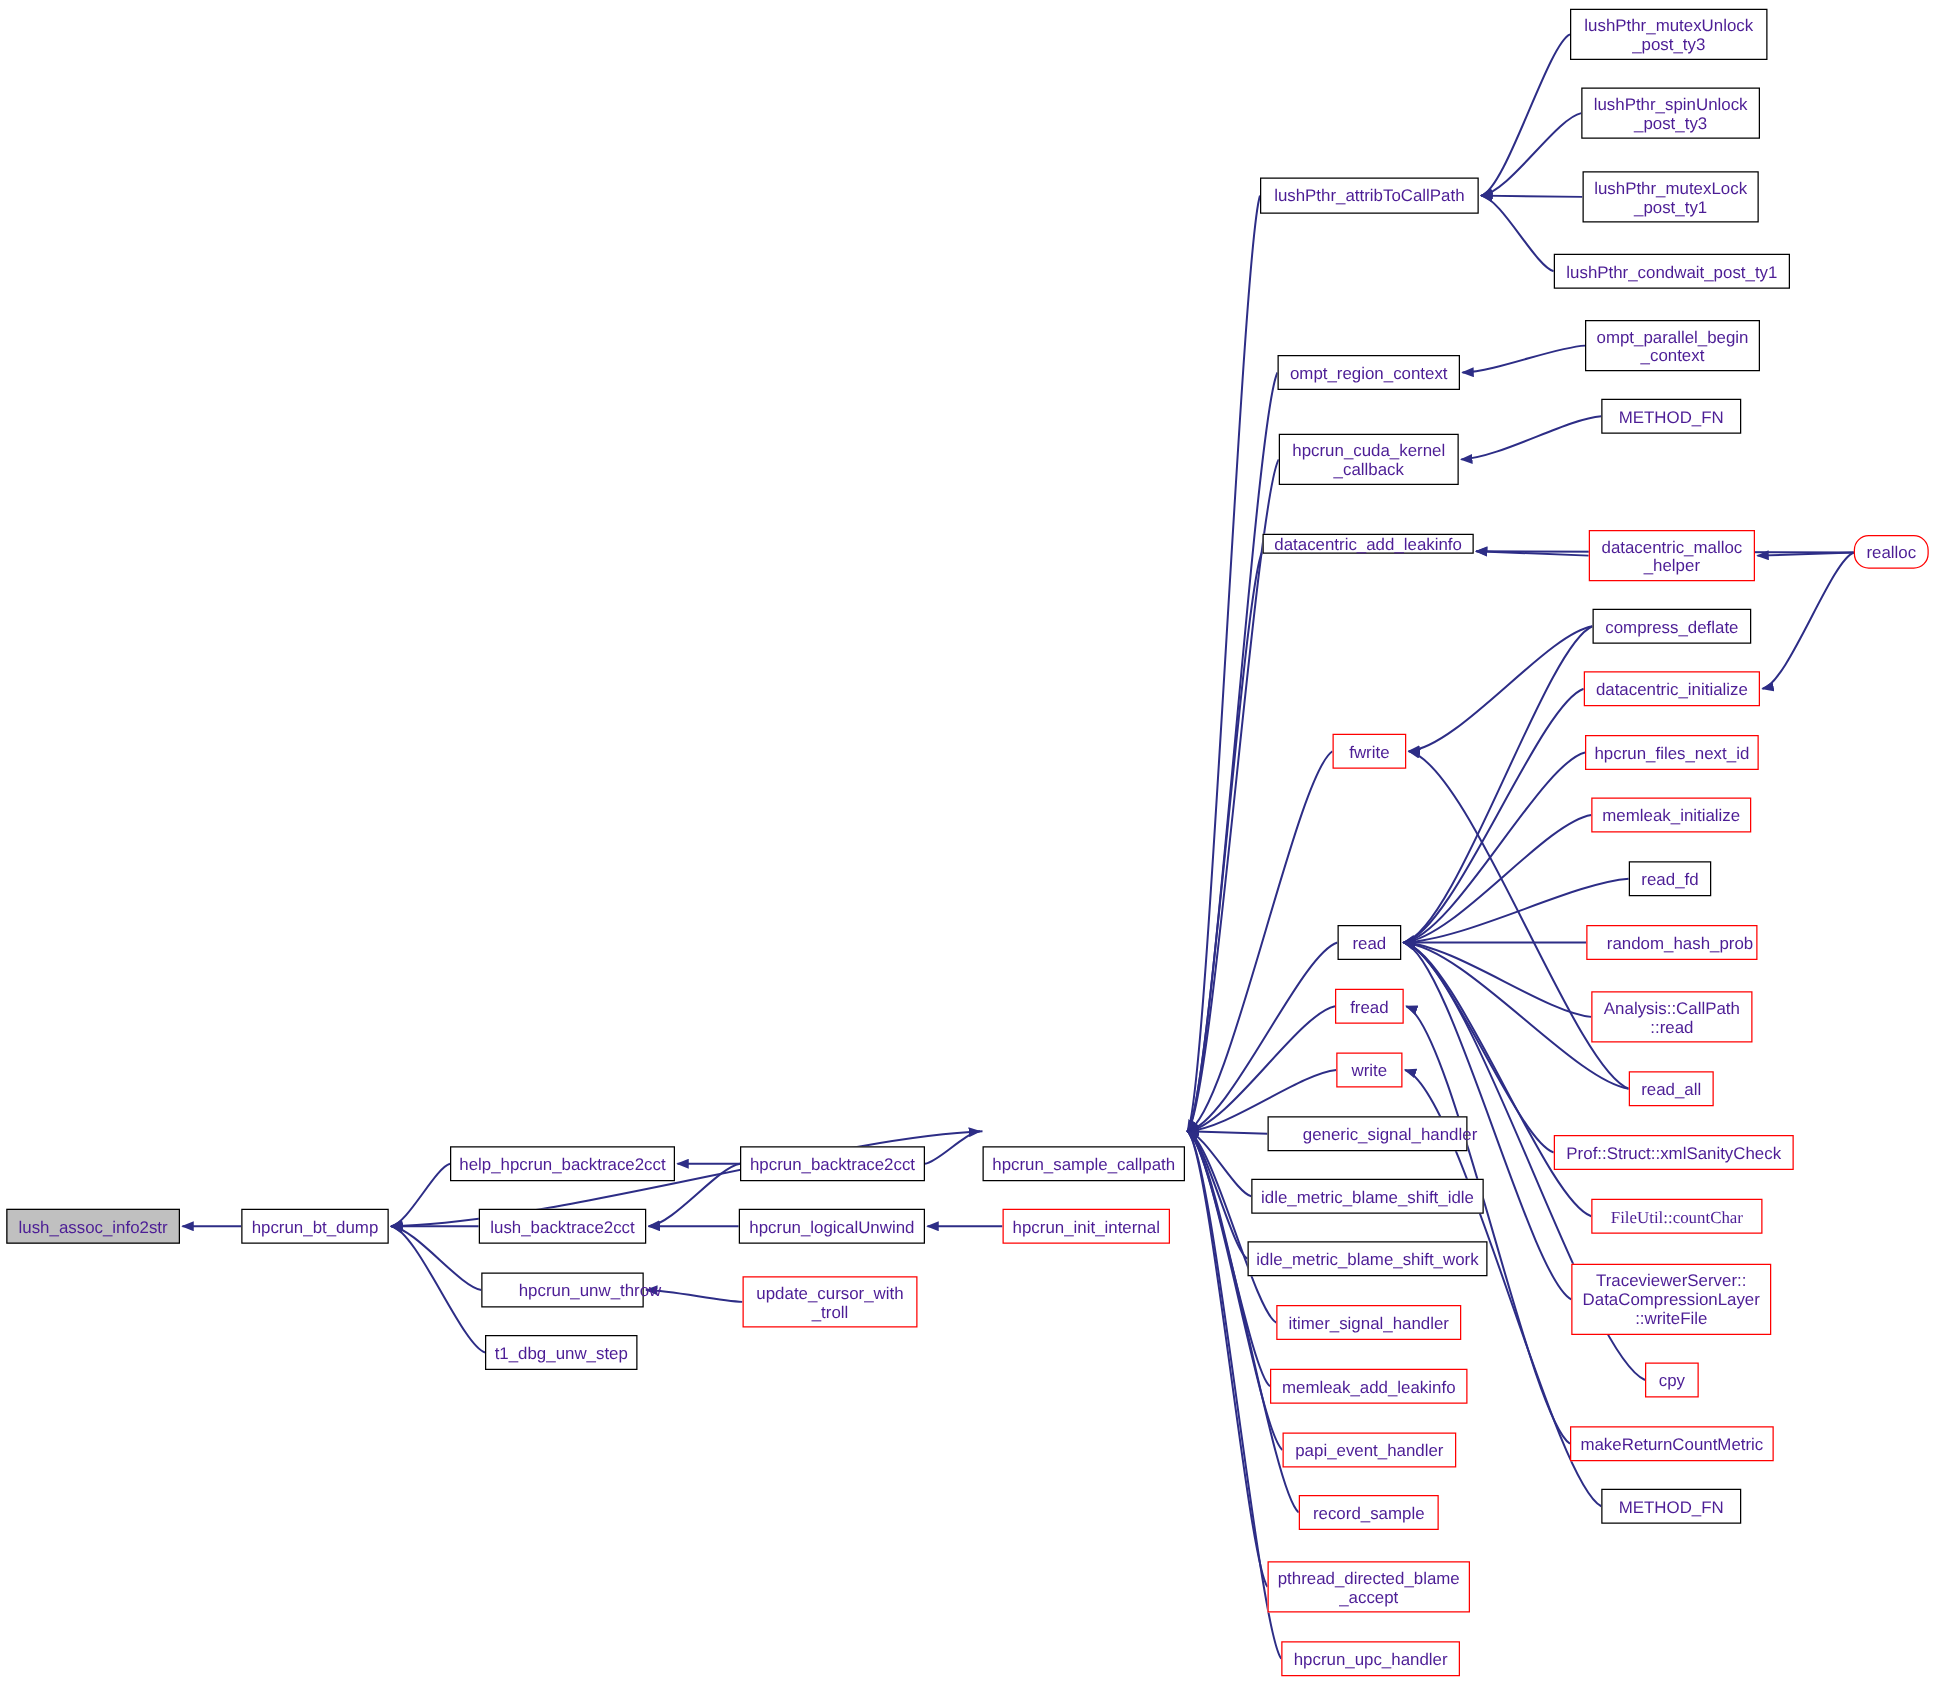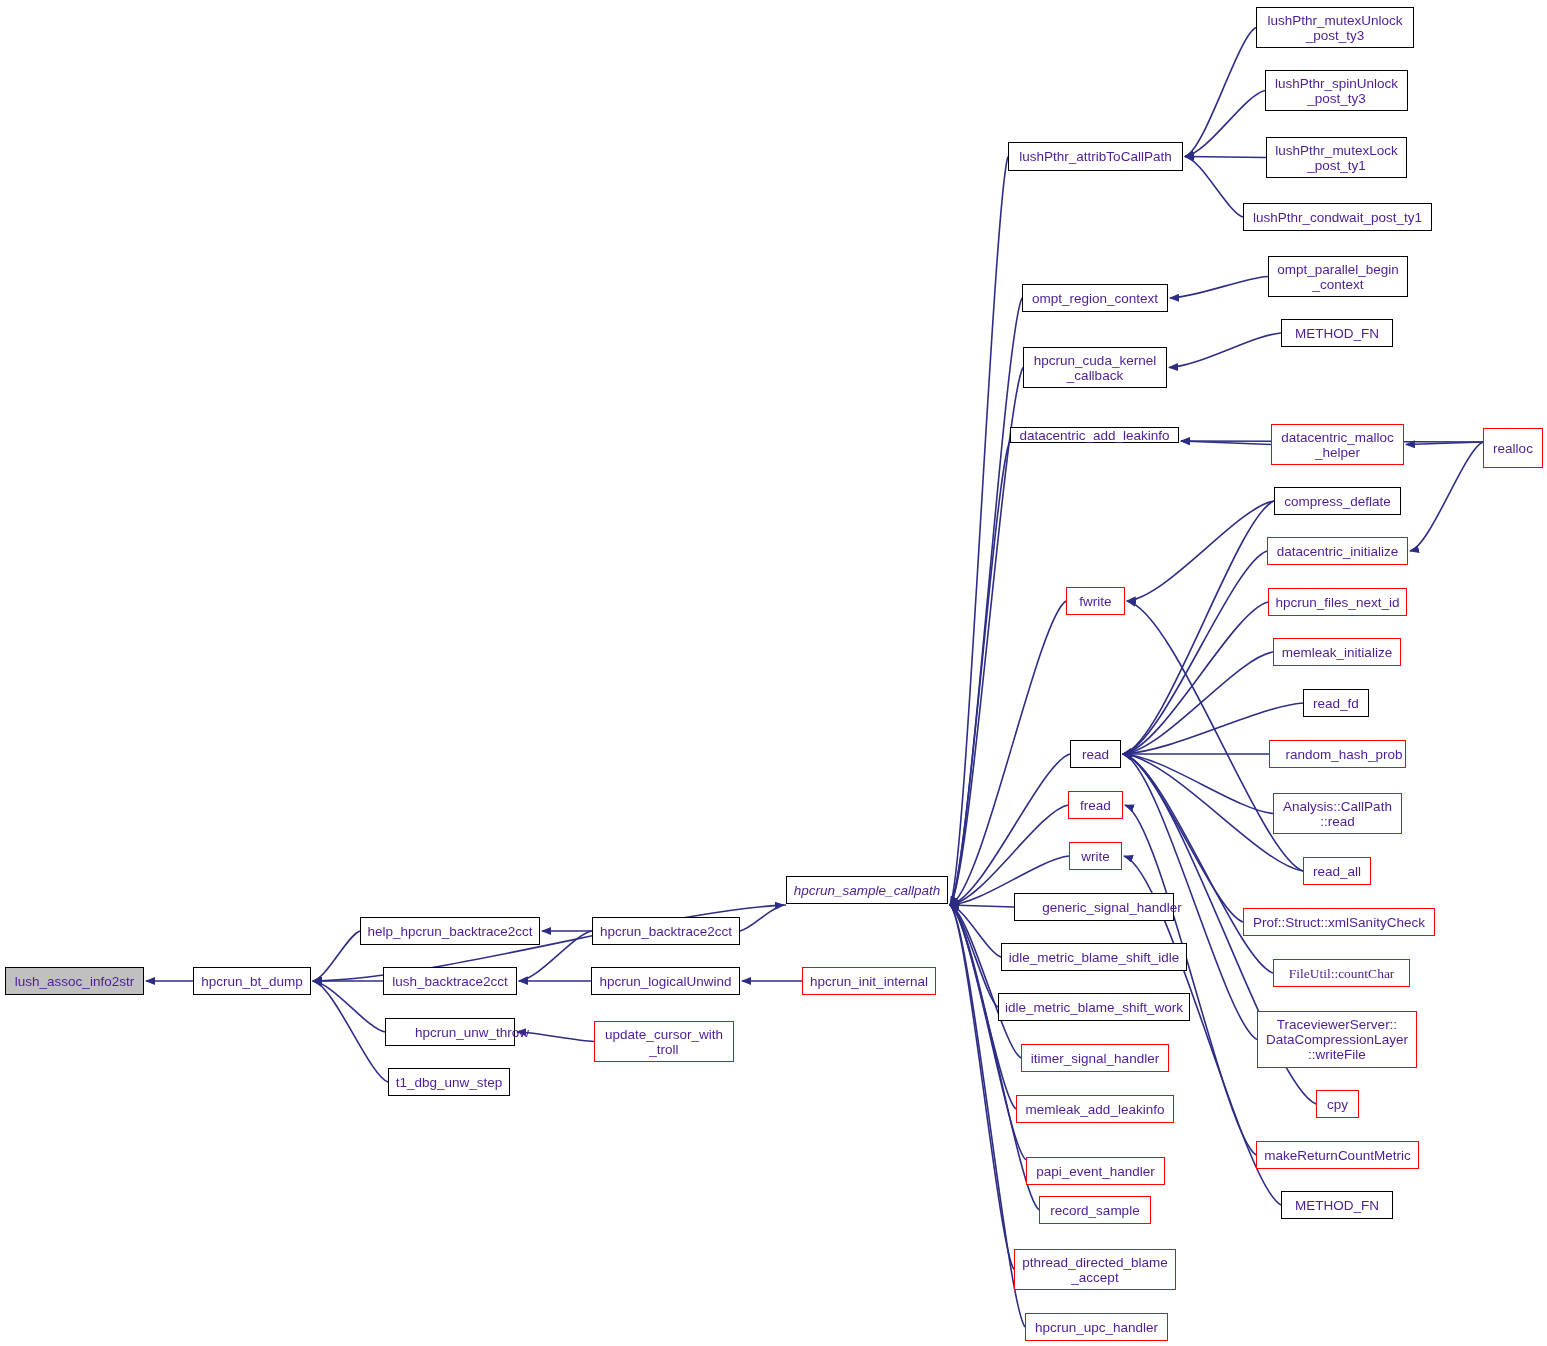--- a/index.html
+++ b/index.html
@@ -122,53 +122,53 @@
       <div class="node black" style="left: 193px; top: 967px; width: 118px; height: 28px;">hpcrun_bt_dump</div>
       <div class="node black" style="left: 360px; top: 917px; width: 180px; height: 28px;">help_hpcrun_backtrace2cct</div>
       <div class="node black" style="left: 383px; top: 967px; width: 134px; height: 28px;">lush_backtrace2cct</div>
       <div class="node black" style="left: 385px; top: 1018px; width: 130px; height: 28px; padding-left: 44px;">hpcrun_unw_throw</div>
       <div class="node black" style="left: 388px; top: 1068px; width: 122px; height: 28px;">t1_dbg_unw_step</div>
       <div class="node black" style="left: 592px; top: 917px; width: 148px; height: 28px;">hpcrun_backtrace2cct</div>
       <div class="node black" style="left: 591px; top: 967px; width: 149px; height: 28px;">hpcrun_logicalUnwind</div>
       <div class="node red" style="left: 594px; top: 1021px; width: 140px; height: 41px;">update_cursor_with
 _troll</div>
       <div class="node red" style="left: 802px; top: 967px; width: 134px; height: 28px;">hpcrun_init_internal</div>
-      <div class="node black" style="left: 786px; top: 876px; width: 162px; height: 28px; font-style: italic;">hpcrun_sample_callpath</div>
+      <div class="node black" style="left: 786px; top: 917px; width: 162px; height: 28px;">hpcrun_sample_callpath</div>
       <div class="node black" style="left: 1008px; top: 142px; width: 175px; height: 29px;">lushPthr_attribToCallPath</div>
       <div class="node black" style="left: 1022px; top: 284px; width: 146px; height: 28px;">ompt_region_context</div>
       <div class="node black" style="left: 1023px; top: 347px; width: 144px; height: 41px;">hpcrun_cuda_kernel
 _callback</div>
       <div class="node black" style="left: 1010px; top: 427px; width: 169px; height: 16px;">datacentric_add_leakinfo</div>
       <div class="node red" style="left: 1066px; top: 587px; width: 59px; height: 28px;">fwrite</div>
       <div class="node black" style="left: 1070px; top: 740px; width: 51px; height: 28px;">read</div>
       <div class="node red" style="left: 1068px; top: 791px; width: 55px; height: 28px;">fread</div>
       <div class="node red" style="left: 1069px; top: 842px; width: 53px; height: 28px;">write</div>
       <div class="node black" style="left: 1014px; top: 893px; width: 160px; height: 28px; padding-left: 36px;">generic_signal_handler</div>
       <div class="node black" style="left: 1001px; top: 943px; width: 186px; height: 28px;">idle_metric_blame_shift_idle</div>
       <div class="node black" style="left: 998px; top: 993px; width: 192px; height: 28px;">idle_metric_blame_shift_work</div>
       <div class="node red" style="left: 1021px; top: 1044px; width: 148px; height: 28px;">itimer_signal_handler</div>
       <div class="node red" style="left: 1016px; top: 1095px; width: 158px; height: 28px;">memleak_add_leakinfo</div>
-      <div class="node red" style="left: 1026px; top: 1146px; width: 139px; height: 28px; margin-top: 11px;">papi_event_handler</div>
+      <div class="node red" style="left: 1026px; top: 1146px; width: 139px; height: 28px;">papi_event_handler</div>
       <div class="node red" style="left: 1039px; top: 1196px; width: 112px; height: 28px;">record_sample</div>
       <div class="node red" style="left: 1014px; top: 1249px; width: 162px; height: 41px;">pthread_directed_blame
 _accept</div>
       <div class="node red" style="left: 1025px; top: 1313px; width: 143px; height: 28px;">hpcrun_upc_handler</div>
       <div class="node black" style="left: 1256px; top: 7px; width: 158px; height: 41px;">lushPthr_mutexUnlock
 _post_ty3</div>
       <div class="node black" style="left: 1265px; top: 70px; width: 143px; height: 41px;">lushPthr_spinUnlock
 _post_ty3</div>
       <div class="node black" style="left: 1266px; top: 137px; width: 141px; height: 41px;">lushPthr_mutexLock
 _post_ty1</div>
       <div class="node black" style="left: 1243px; top: 203px; width: 189px; height: 28px;">lushPthr_condwait_post_ty1</div>
       <div class="node black" style="left: 1268px; top: 256px; width: 140px; height: 41px;">ompt_parallel_begin
 _context</div>
       <div class="node black" style="left: 1281px; top: 319px; width: 112px; height: 28px;">METHOD_FN</div>
       <div class="node red" style="left: 1271px; top: 424px; width: 133px; height: 41px;">datacentric_malloc
 _helper</div>
-      <div class="node red" style="left: 1483px; top: 428px; width: 60px; height: 40px;">realloc</div>
+      <div class="node red" style="left: 1483px; top: 428px; width: 60px; height: 27px; border-radius: 12px;">realloc</div>
       <div class="node black" style="left: 1274px; top: 487px; width: 127px; height: 28px;">compress_deflate</div>
       <div class="node red" style="left: 1267px; top: 537px; width: 141px; height: 28px;">datacentric_initialize</div>
       <div class="node red" style="left: 1268px; top: 588px; width: 139px; height: 28px;">hpcrun_files_next_id</div>
       <div class="node red" style="left: 1273px; top: 638px; width: 128px; height: 28px;">memleak_initialize</div>
       <div class="node black" style="left: 1303px; top: 689px; width: 66px; height: 28px;">read_fd</div>
       <div class="node red" style="left: 1269px; top: 740px; width: 137px; height: 28px; padding-left: 13px;">random_hash_prob</div>
       <div class="node red" style="left: 1273px; top: 793px; width: 129px; height: 41px;">Analysis::CallPath
 ::read</div>
       <div class="node red" style="left: 1303px; top: 857px; width: 68px; height: 28px;">read_all</div>
       <div class="node red" style="left: 1243px; top: 908px; width: 192px; height: 28px;">Prof::Struct::xmlSanityCheck</div>

